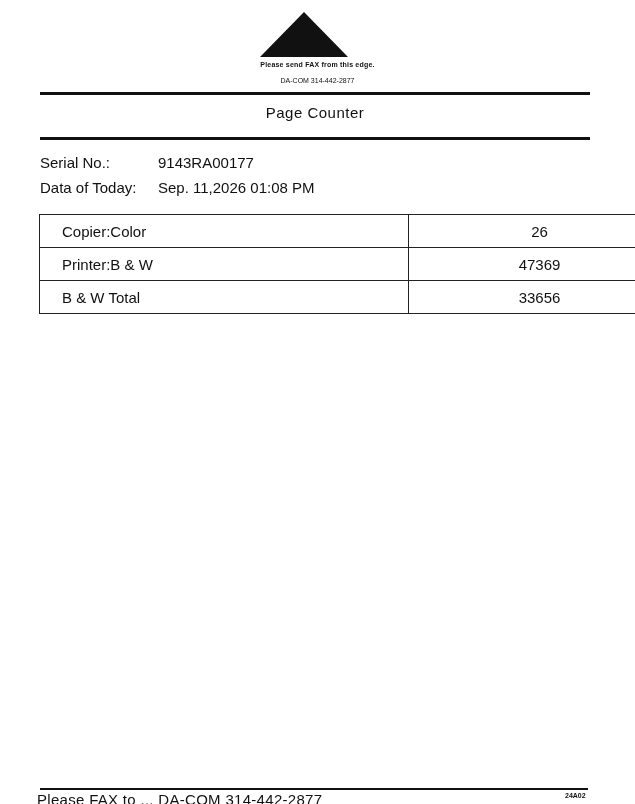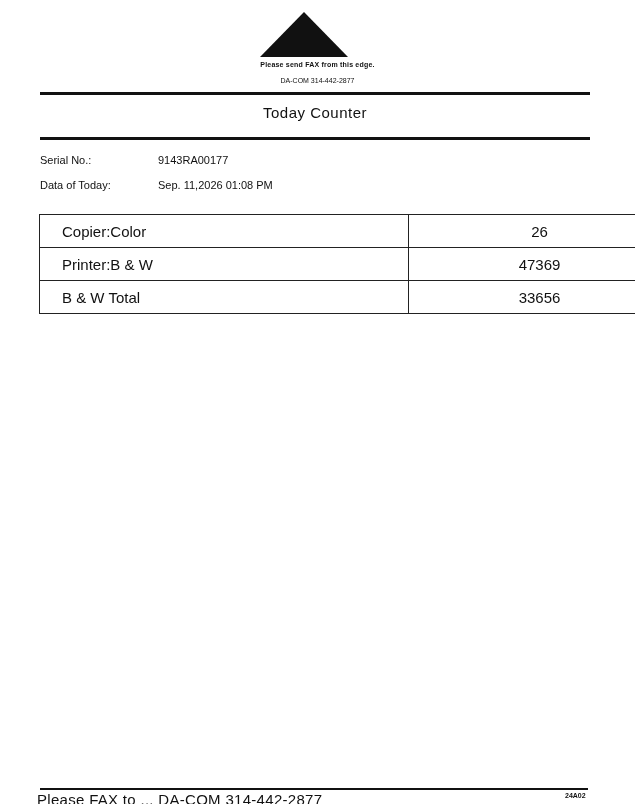--- a/index.html
+++ b/index.html
@@ -6,39 +6,39 @@
   body { width:635px; height:804px; position:relative; overflow:hidden;
          font-family:"Liberation Sans", sans-serif; color:#111; }
   .abs { position:absolute; }
   .triangle { left:260px; top:12px; width:0; height:0;
     border-left:44px solid transparent; border-right:44px solid transparent;
     border-bottom:45px solid #111; }
   .fax-edge { left:0; width:635px; top:61px; text-align:center; font-size:7px; font-weight:bold; letter-spacing:0.2px; }
   .fax-num { left:0; width:635px; top:77px; text-align:center; font-size:7px; }
   .rule { left:40px; width:550px; height:3px; background:#111; }
   .title { left:40px; width:550px; top:104px; text-align:center; font-size:15px; letter-spacing:0.5px; }
-  .info { left:40px; font-size:11px; }
+  .info { left:40px; font-size:15px; }
   .info .lbl { display:inline-block; width:118px; }
   table.counter { position:absolute; left:39px; top:214px; width:632px; border-collapse:collapse; font-size:15px; }
   table.counter td { border:1px solid #222; height:32px; padding:0; }
   table.counter td.k { width:346px; padding-left:22px; }
   table.counter td.v { text-align:center; }
   .footer-rule { left:40px; width:548px; top:788px; height:2px; background:#111; }
   .footer-text { left:37px; top:791px; font-size:15px; letter-spacing:0.3px; }
   .footer-code { left:565px; top:792px; font-size:7px; font-weight:bold; }
 </style>
 </head>
 <body>
 
 <div class="abs triangle"></div>
 <div class="abs fax-edge">Please send FAX from this edge.</div>
 <div class="abs fax-num">DA-COM 314-442-2877</div>
 
 <div class="abs rule" style="top:92px;"></div>
-<div class="abs title">Today Counter</div>
+<div class="abs title">Page Counter</div>
 <div class="abs rule" style="top:137px;"></div>
 
 <div class="abs info" style="top:154px;">
   <span class="lbl">Serial No.:</span><span>9143RA00177</span>
 </div>
 <div class="abs info" style="top:179px;">
   <span class="lbl">Data of Today:</span><span>Sep. 11,2026 01:08 PM</span>
 </div>
 
 <table class="counter">

